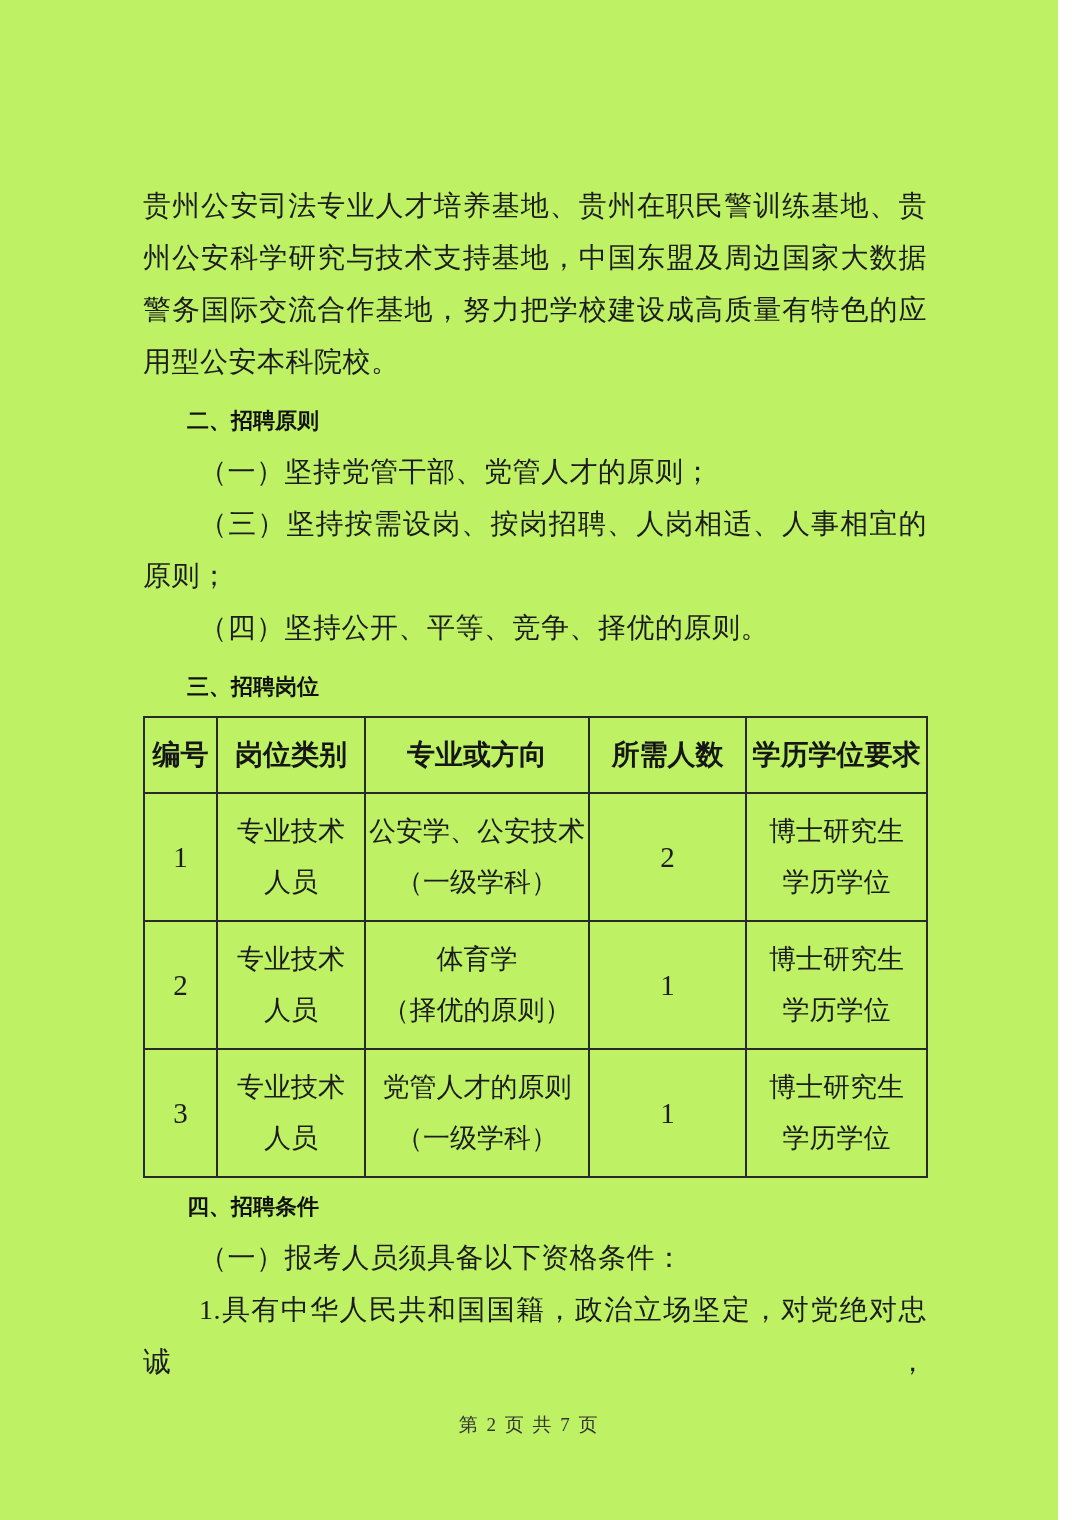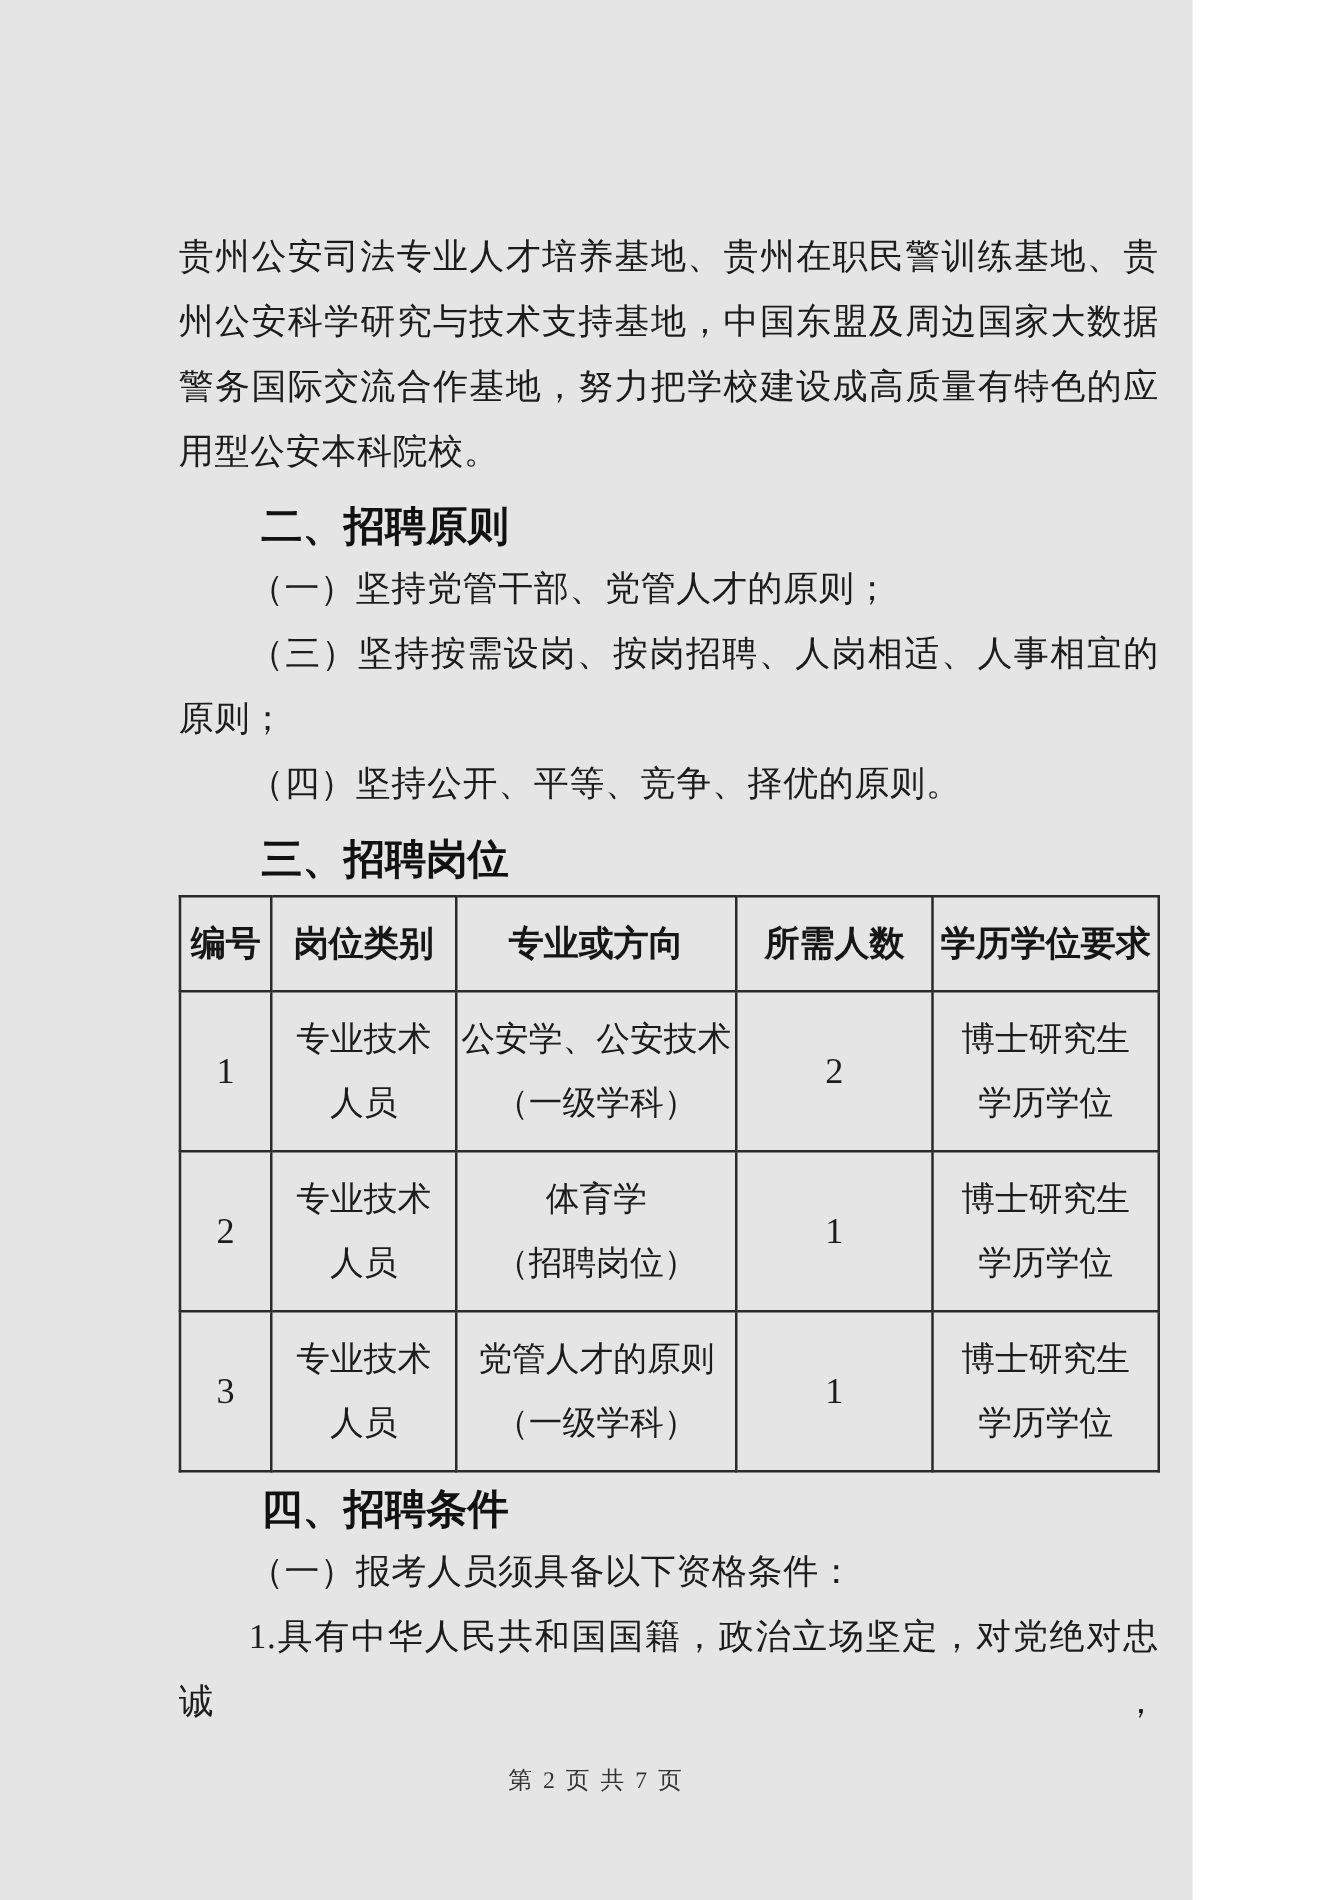--- a/index.html
+++ b/index.html
@@ -1,20 +1,20 @@
 <!DOCTYPE html>
 <html><head>
 <meta charset="utf-8">
 <style>
   html, body { margin: 0; padding: 0; background: #ffffff; }
   .page {
     position: relative;
-    width: 954px;
+    width: 1058px;
     height: 1520px;
-    background: #e5e5e5;
+    background: #bef264;
     color: #1c1c1c;
     font-family: "Liberation Serif", "DejaVu Serif", serif;
     overflow: hidden;
   }
   .content {
     position: absolute;
     left: 143px;
     top: 180px;
     width: 784px;
   }
@@ -24,21 +24,21 @@
     line-height: 52px;
     text-align: justify;
     letter-spacing: 0.5px;
   }
   .indent { text-indent: 2em; }
   .justify-last { text-align-last: justify; }
   .heading {
     margin: 8px 0 0 0;
     font-family: "Liberation Sans", "DejaVu Sans", sans-serif;
     font-weight: bold;
-    font-size: 33px;
+    font-size: 22px;
     line-height: 50px;
     text-indent: 2em;
     color: #111111;
   }
   .heading-conditions { margin-top: 0; }
   table.positions {
     border-collapse: collapse;
     table-layout: fixed;
     width: 783px;
     margin: 4px 0 4px 0;
@@ -118,21 +118,21 @@
 （一级学科）</td>
           <td class="num-cell">2</td>
           <td class="text-cell">博士研究生
 学历学位</td>
         </tr>
         <tr>
           <td class="num-cell">2</td>
           <td class="text-cell">专业技术
 人员</td>
           <td class="text-cell">体育学
-（招聘岗位）</td>
+（择优的原则）</td>
           <td class="num-cell">1</td>
           <td class="text-cell">博士研究生
 学历学位</td>
         </tr>
         <tr>
           <td class="num-cell">3</td>
           <td class="text-cell">专业技术
 人员</td>
           <td class="text-cell">党管人才的原则
 （一级学科）</td>

